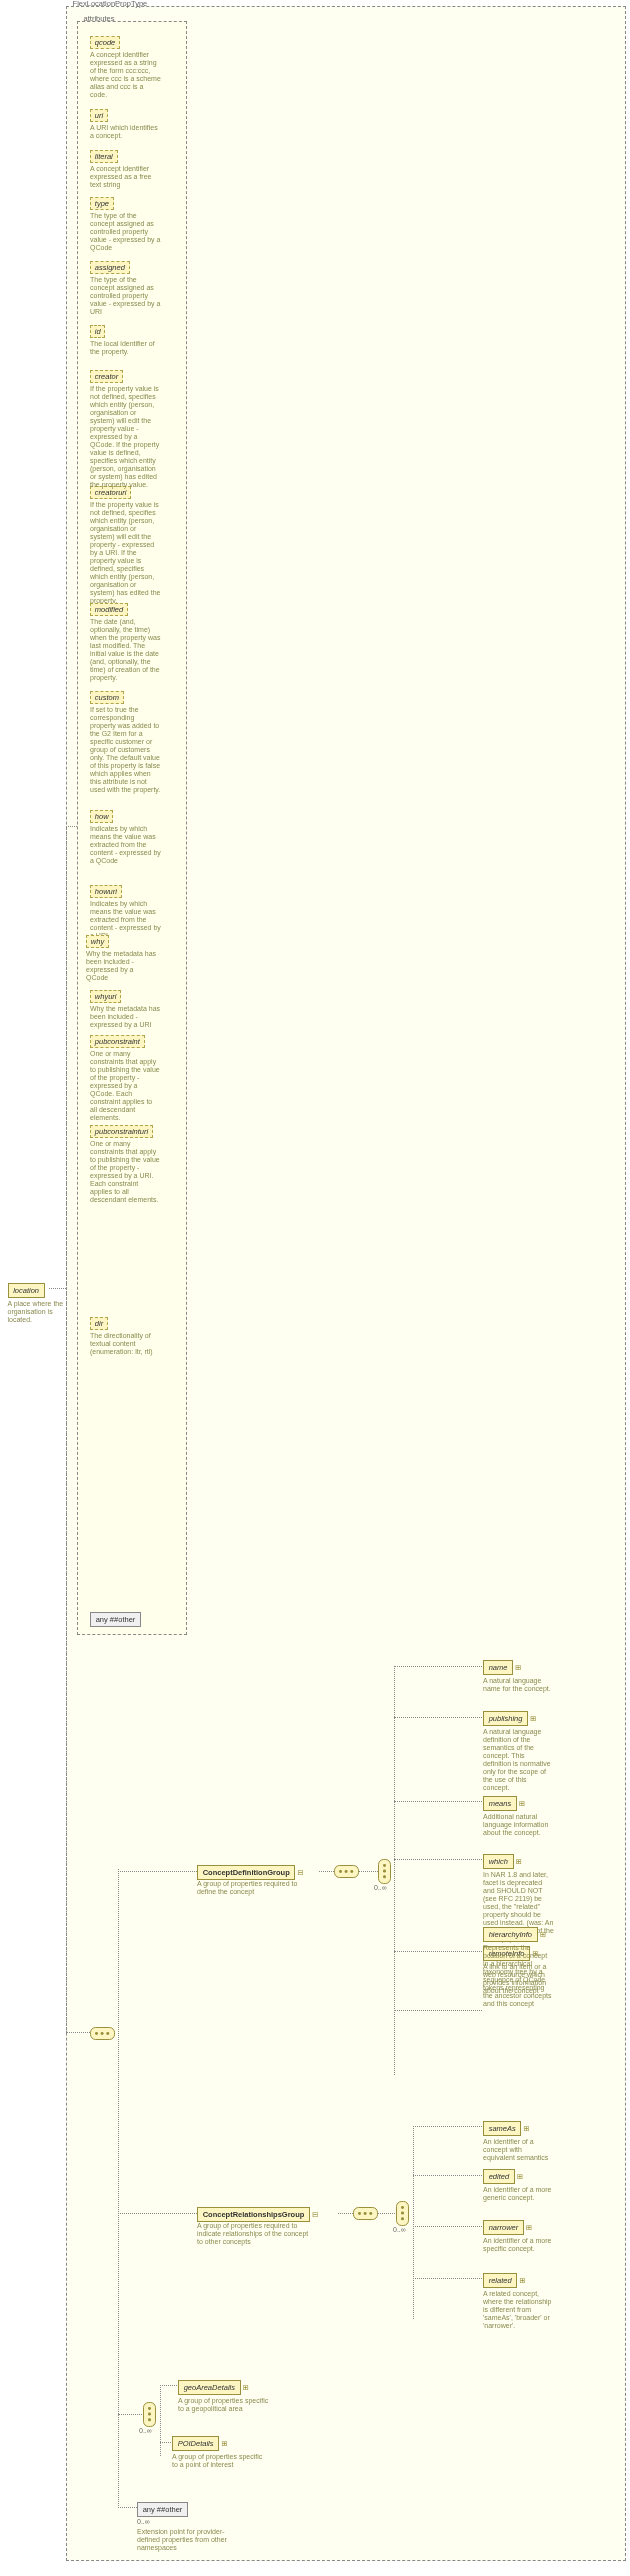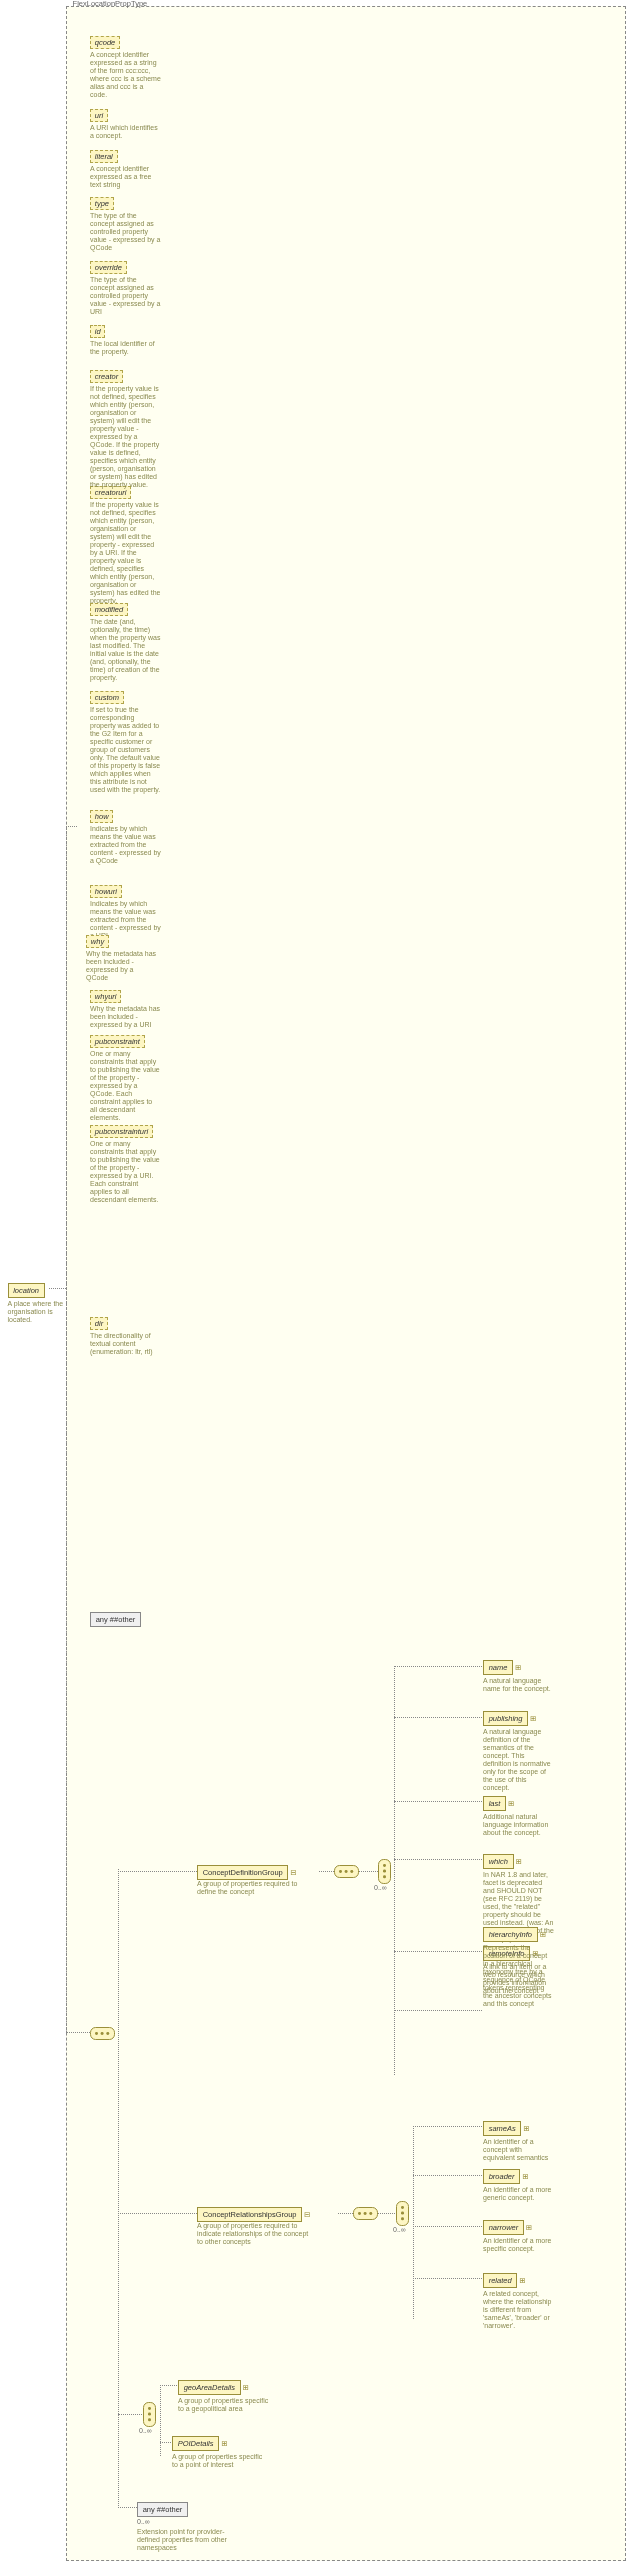--- a/index.html
+++ b/index.html
@@ -2,21 +2,21 @@
 <html><head>
 <meta charset="utf-8">
 <style>
 html,body{margin:0;padding:0;background:#fff;font-family:Verdana,Arial,sans-serif;font-size:7.5px;color:#333}
 .canvas{position:relative;width:630px;height:2576px;background:#fff}
 .panel{position:absolute;border:0.9px dashed #888;background:rgba(255,255,230,0.55)}
 .panel-label{position:absolute;top:-7.5px;left:5.6px;font-size:7.5px;color:#666;background:transparent}
 .node{position:absolute;font-size:7.5px;line-height:1.2}
 .element-box{display:inline-block;padding:1.9px 4.7px;background:#fdf6c3;border:0.9px solid #9a8f3a;color:#333;font-style:italic}
 .attr-box{display:inline-block;padding:0.9px 3.8px;background:#fdf6c3;border:0.9px dashed #b0a44a;color:#333;font-style:italic}
-.group-box{display:inline-block;padding:1.9px 4.7px;background:#fdf6c3;border:0.9px solid #9a8f3a;color:#333;font-weight:normal;font-style:normal}
+.group-box{display:inline-block;padding:1.9px 4.7px;background:#fdf6c3;border:0.9px solid #9a8f3a;color:#333;font-weight:bold;font-style:normal}
 .any-box{display:inline-block;padding:1.9px 4.7px;background:#f0f0f0;border:0.9px solid #888;color:#333}
 .desc{margin-top:1.9px;width:71px;color:#8a8a50;font-size:7px;line-height:1.15}
 .group-desc{position:absolute;color:#8a8a50;font-size:7px;line-height:1.15}
 .occurrence{position:absolute;font-size:7px;color:#666}
 .seq-marker{position:absolute;width:22.5px;height:11.3px;border:0.9px solid #9a8f3a;border-radius:5.6px;background:#fdf6c3}
 .seq-marker::after{content:'';position:absolute;left:3.8px;top:3.8px;width:2.8px;height:2.8px;background:#9a8f3a;border-radius:50%;box-shadow:5.6px 0 0 #9a8f3a,11.3px 0 0 #9a8f3a}
 .choice-marker{position:absolute;width:11.3px;height:22.5px;border:0.9px solid #9a8f3a;border-radius:5.6px;background:#fdf6c3}
 .choice-marker::after{content:'';position:absolute;top:3.8px;left:3.8px;width:2.8px;height:2.8px;background:#9a8f3a;border-radius:50%;box-shadow:0 5.6px 0 #9a8f3a,0 11.3px 0 #9a8f3a}
 .hline{position:absolute;height:0;border-top:0.9px dotted #888}
 .vline{position:absolute;width:0;border-left:0.9px dotted #888}
@@ -28,30 +28,33 @@
 
 <div class="panel" style="left:66px;top:5.6px;width:558px;height:2553px">
   <span class="panel-label">FlexLocationPropType</span>
 </div>
 
 <div class="node" style="left:7.5px;top:1283px">
   <span class="element-box">location</span>
   <div class="desc" style="width:56px">A place where the organisation is located.</div>
 </div>
 
+<div class="panel" style="left:77px;top:20.7px;width:108px;height:1612px">
+  <span class="panel-label">attributes</span>
+</div>
 
 <div class="hline" style="left:49px;top:1288px;width:17px"></div>
 <div class="vline" style="left:66px;top:826px;height:1206px"></div>
 <div class="hline" style="left:66px;top:826px;width:11.3px"></div>
 
 <div class="node" style="left:90px;top:36px"><span class="attr-box">qcode</span><div class="desc">A concept identifier expressed as a string of the form ccc:ccc, where ccc is a scheme alias and ccc is a code.</div></div>
 <div class="node" style="left:90px;top:109px"><span class="attr-box">uri</span><div class="desc">A URI which identifies a concept.</div></div>
 <div class="node" style="left:90px;top:150px"><span class="attr-box">literal</span><div class="desc">A concept identifier expressed as a free text string</div></div>
 <div class="node" style="left:90px;top:197px"><span class="attr-box">type</span><div class="desc">The type of the concept assigned as controlled property value - expressed by a QCode</div></div>
-<div class="node" style="left:90px;top:261px"><span class="attr-box">override</span><div class="desc">The type of the concept assigned as controlled property value - expressed by a URI</div></div>
+<div class="node" style="left:90px;top:261px"><span class="attr-box">assigned</span><div class="desc">The type of the concept assigned as controlled property value - expressed by a URI</div></div>
 <div class="node" style="left:90px;top:325px"><span class="attr-box">id</span><div class="desc">The local identifier of the property.</div></div>
 <div class="node" style="left:90px;top:486px"><span class="attr-box">creatoruri</span><div class="desc">If the property value is not defined, specifies which entity (person, organisation or system) will edit the property - expressed by a URI. If the property value is defined, specifies which entity (person, organisation or system) has edited the property.</div></div>
 <div class="node" style="left:90px;top:370px"><span class="attr-box">creator</span><div class="desc">If the property value is not defined, specifies which entity (person, organisation or system) will edit the property value - expressed by a QCode. If the property value is defined, specifies which entity (person, organisation or system) has edited the property value.</div></div>
 <div class="node" style="left:90px;top:603px"><span class="attr-box">modified</span><div class="desc">The date (and, optionally, the time) when the property was last modified. The initial value is the date (and, optionally, the time) of creation of the property.</div></div>
 <div class="node" style="left:90px;top:691px"><span class="attr-box">custom</span><div class="desc">If set to true the corresponding property was added to the G2 Item for a specific customer or group of customers only. The default value of this property is false which applies when this attribute is not used with the property.</div></div>
 <div class="node" style="left:90px;top:810px"><span class="attr-box">how</span><div class="desc">Indicates by which means the value was extracted from the content - expressed by a QCode</div></div>
 <div class="node" style="left:90px;top:885px"><span class="attr-box">howuri</span><div class="desc">Indicates by which means the value was extracted from the content - expressed by a URI</div></div>
 <div class="node" style="left:86px;top:935px"><span class="attr-box">why</span><div class="desc">Why the metadata has been included - expressed by a QCode</div></div>
 <div class="node" style="left:90px;top:990px"><span class="attr-box">whyuri</span><div class="desc">Why the metadata has been included - expressed by a URI</div></div>
 <div class="node" style="left:90px;top:1035px"><span class="attr-box">pubconstraint</span><div class="desc">One or many constraints that apply to publishing the value of the property - expressed by a QCode. Each constraint applies to all descendant elements.</div></div>
@@ -75,21 +78,21 @@
 <div class="hline" style="left:359px;top:1871px;width:19px"></div>
 <div class="choice-marker" style="left:378px;top:1859px"></div>
 <div class="occurrence" style="left:374px;top:1884px">0..∞</div>
 <div class="vline" style="left:394px;top:1666px;height:409px"></div>
 
 <div class="hline" style="left:394px;top:1666px;width:88px"></div>
 <div class="node" style="left:483px;top:1660px"><span class="element-box">name</span><span class="expand-mark">⊞</span><div class="desc">A natural language name for the concept.</div></div>
 <div class="hline" style="left:394px;top:1717px;width:88px"></div>
 <div class="node" style="left:483px;top:1711px"><span class="element-box">publishing</span><span class="expand-mark">⊞</span><div class="desc">A natural language definition of the semantics of the concept. This definition is normative only for the scope of the use of this concept.</div></div>
 <div class="hline" style="left:394px;top:1801px;width:88px"></div>
-<div class="node" style="left:483px;top:1796px"><span class="element-box">last</span><span class="expand-mark">⊞</span><div class="desc">Additional natural language information about the concept.</div></div>
+<div class="node" style="left:483px;top:1796px"><span class="element-box">means</span><span class="expand-mark">⊞</span><div class="desc">Additional natural language information about the concept.</div></div>
 <div class="hline" style="left:394px;top:1859px;width:88px"></div>
 <div class="node" style="left:483px;top:1854px"><span class="element-box">which</span><span class="expand-mark">⊞</span><div class="desc">In NAR 1.8 and later, facet is deprecated and SHOULD NOT (see RFC 2119) be used, the "related" property should be used instead. (was: An intrinsic property of the concept.)</div></div>
 <div class="hline" style="left:394px;top:1951px;width:88px"></div>
 <div class="node" style="left:483px;top:1946px"><span class="element-box">remoteInfo</span><span class="expand-mark">⊞</span><div class="desc">A link to an item or a web resource which provides information about the concept</div></div>
 <div class="hline" style="left:394px;top:2010px;width:88px"></div>
 <div class="node" style="left:483px;top:1927px"><span class="element-box">hierarchyInfo</span><span class="expand-mark">⊞</span><div class="desc">Represents the position of a concept in a hierarchical taxonomy tree by a sequence of QCode tokens representing the ancestor concepts and this concept</div></div>
 
 <div class="hline" style="left:118px;top:2213px;width:79px"></div>
 <div class="node" style="left:197px;top:2207px">
   <span class="group-box">ConceptRelationshipsGroup</span><span class="expand-mark">⊟</span>
@@ -99,21 +102,21 @@
 <div class="hline" style="left:338px;top:2213px;width:15px"></div>
 <div class="seq-marker" style="left:353px;top:2207px"></div>
 <div class="hline" style="left:378px;top:2213px;width:19px"></div>
 <div class="choice-marker" style="left:396px;top:2201px"></div>
 <div class="occurrence" style="left:393px;top:2226px">0..∞</div>
 <div class="vline" style="left:413px;top:2126px;height:193px"></div>
 
 <div class="hline" style="left:413px;top:2126px;width:69px"></div>
 <div class="node" style="left:483px;top:2121px"><span class="element-box">sameAs</span><span class="expand-mark">⊞</span><div class="desc">An identifier of a concept with equivalent semantics</div></div>
 <div class="hline" style="left:413px;top:2175px;width:69px"></div>
-<div class="node" style="left:483px;top:2169px"><span class="element-box">broader</span><span class="expand-mark">⊞</span><div class="desc">An identifier of a more generic concept.</div></div>
+<div class="node" style="left:483px;top:2169px"><span class="element-box">edited</span><span class="expand-mark">⊞</span><div class="desc">An identifier of a more generic concept.</div></div>
 <div class="hline" style="left:413px;top:2226px;width:69px"></div>
 <div class="node" style="left:483px;top:2220px"><span class="element-box">narrower</span><span class="expand-mark">⊞</span><div class="desc">An identifier of a more specific concept.</div></div>
 <div class="hline" style="left:413px;top:2278px;width:69px"></div>
 <div class="node" style="left:483px;top:2273px"><span class="element-box">related</span><span class="expand-mark">⊞</span><div class="desc">A related concept, where the relationship is different from 'sameAs', 'broader' or 'narrower'.</div></div>
 
 <div class="hline" style="left:118px;top:2414px;width:24.4px"></div>
 <div class="choice-marker" style="left:143px;top:2402px"></div>
 <div class="occurrence" style="left:139px;top:2427px">0..∞</div>
 <div class="vline" style="left:160px;top:2385px;height:71px"></div>
 

